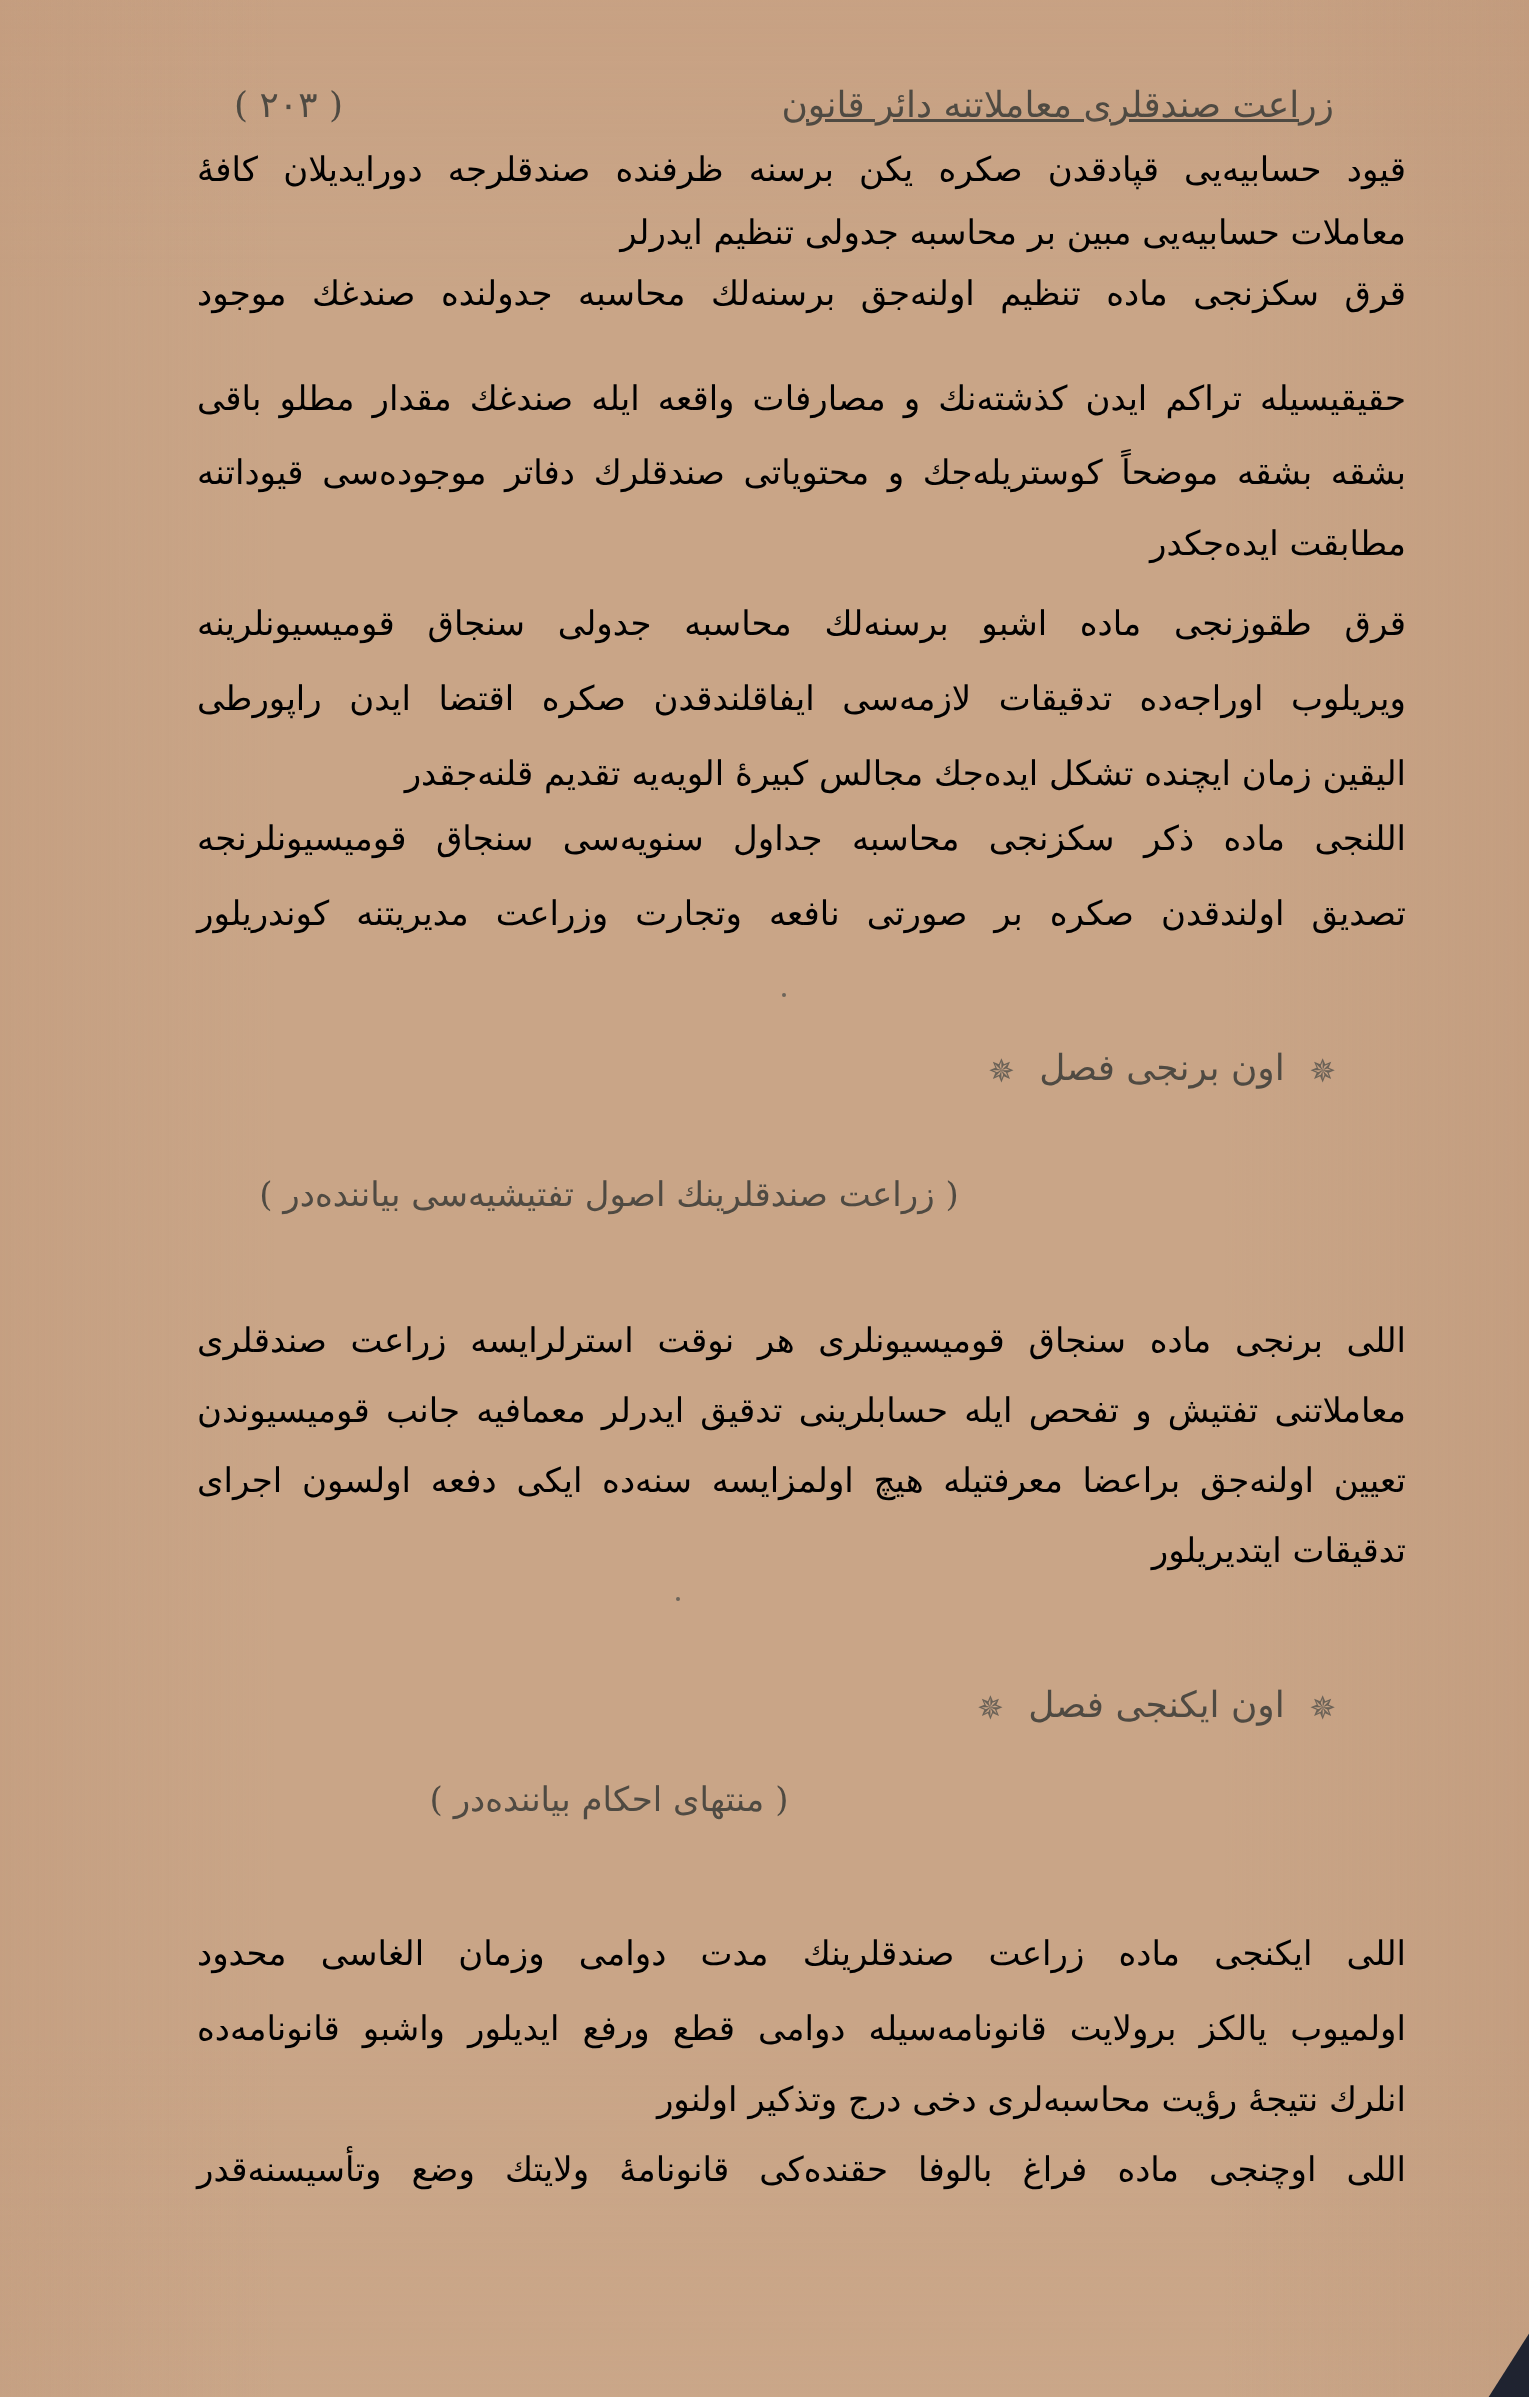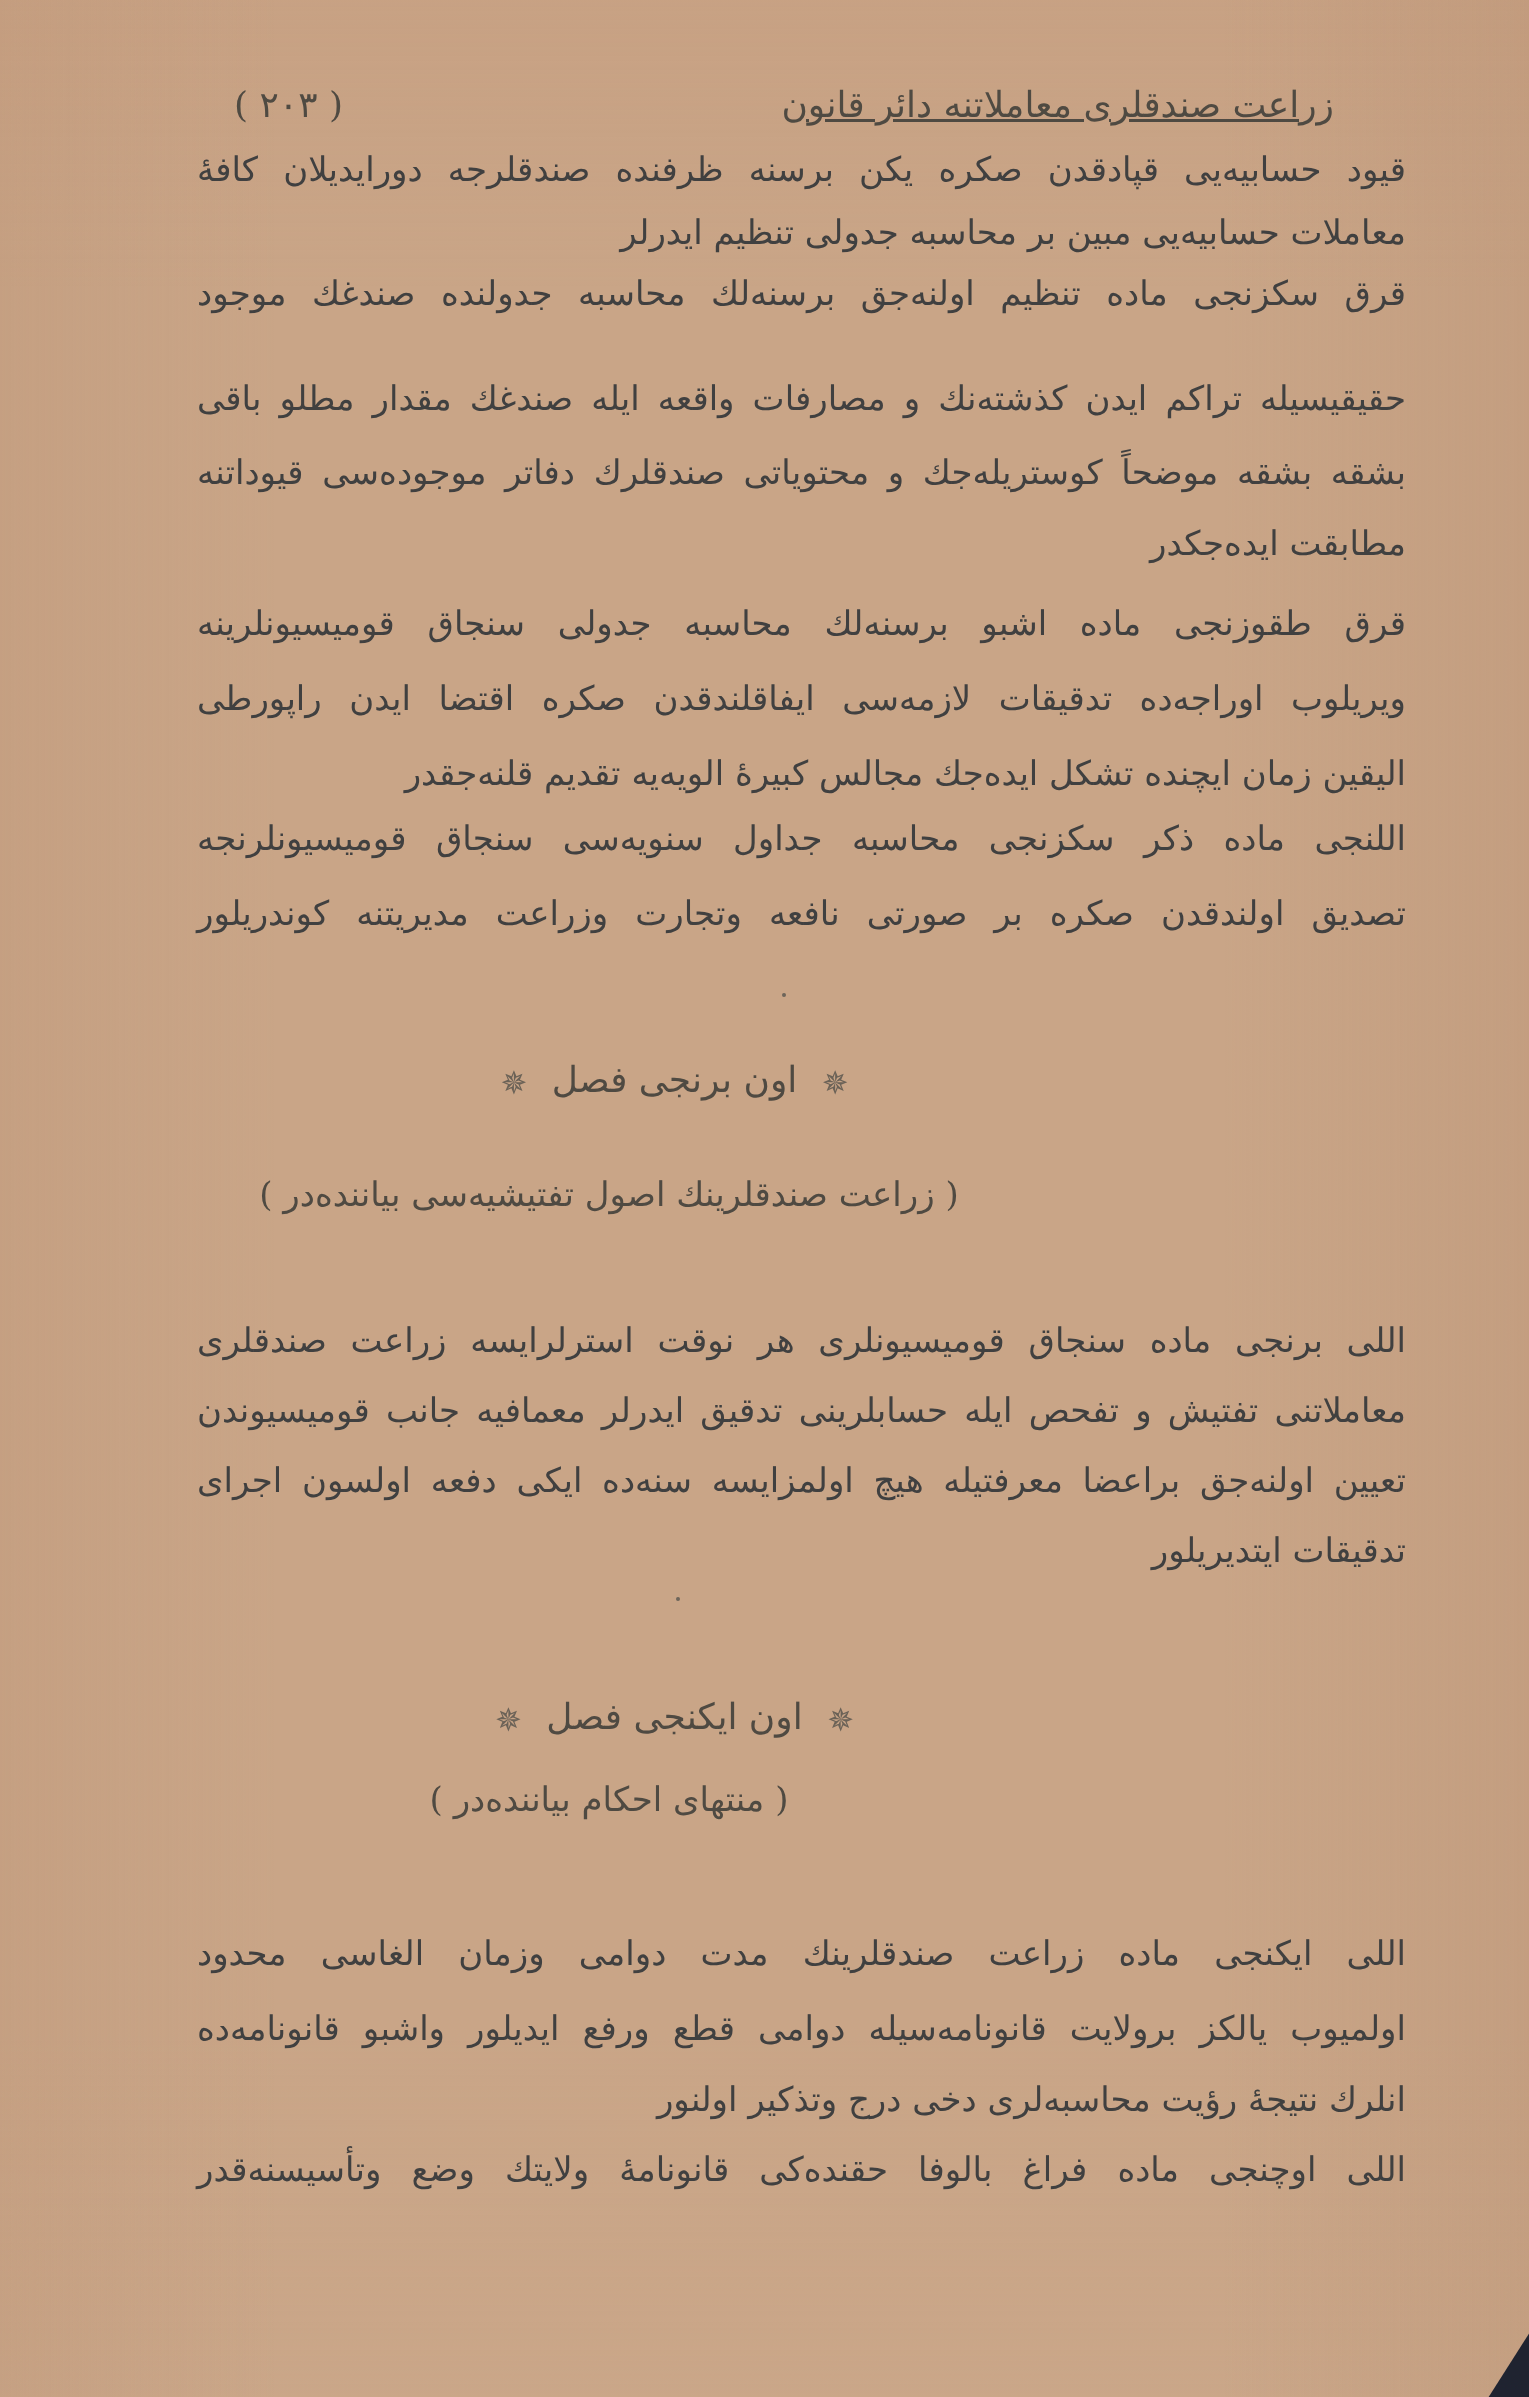--- a/index.html
+++ b/index.html
@@ -36,21 +36,21 @@
   .line {
     position: absolute;
     left: 197px;
     width: 1209px;
     direction: rtl;
     text-align: justify;
     text-align-last: justify;
     font-size: 34px;
     line-height: 56px;
     white-space: nowrap;
-    color: #404040;
+    color: #000000;
   }
   .line.short {
     text-align-last: right;
   }
   .header {
     position: absolute;
     left: 234px;
     top: 77px;
     width: 1152px;
     height: 56px;
@@ -69,24 +69,23 @@
     left: 0;
     top: 0;
     font-size: 36px;
     line-height: 56px;
     direction: ltr;
   }
   .chapter-heading {
     position: absolute;
     left: 0;
     width: 1349px;
-    text-align: center;
     direction: rtl;
     font-size: 36px;
-    line-height: 80px;
+    line-height: 56px;
   }
   .ornament {
     display: inline-block;
     color: #6b6257;
     font-size: 32px;
     margin: 0 13px;
     vertical-align: middle;
   }
   .subtitle {
     position: absolute;

